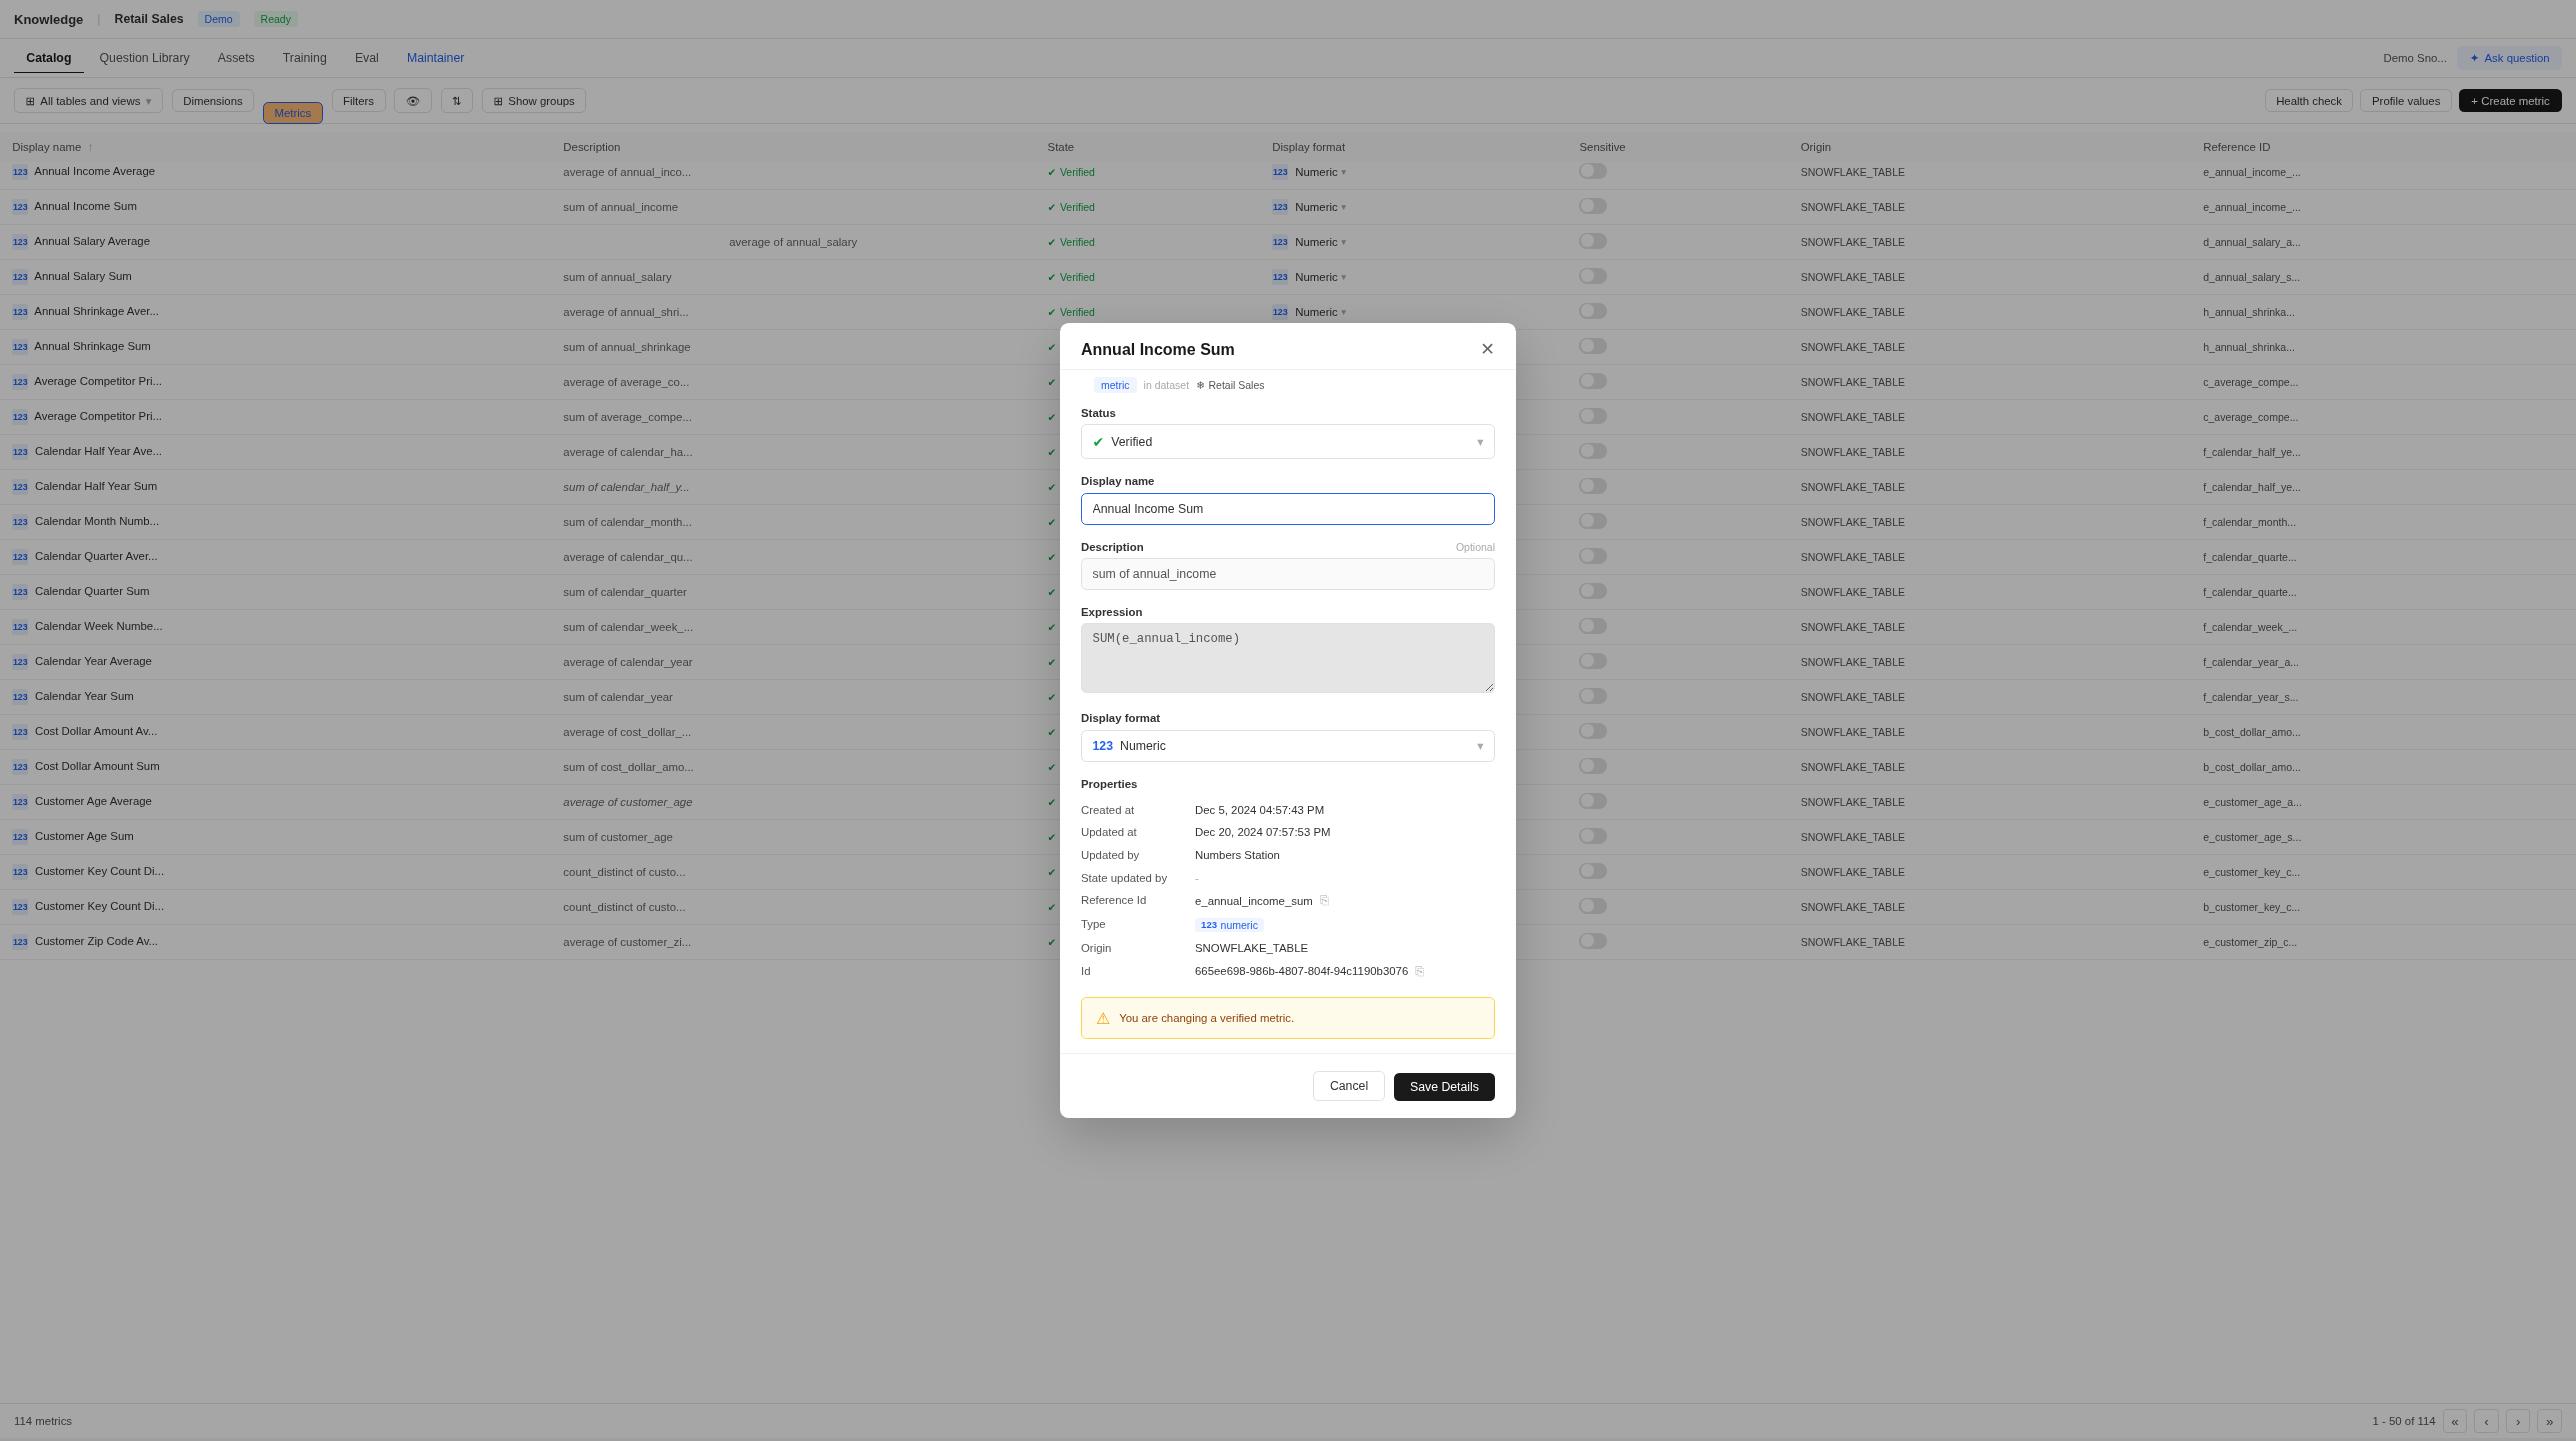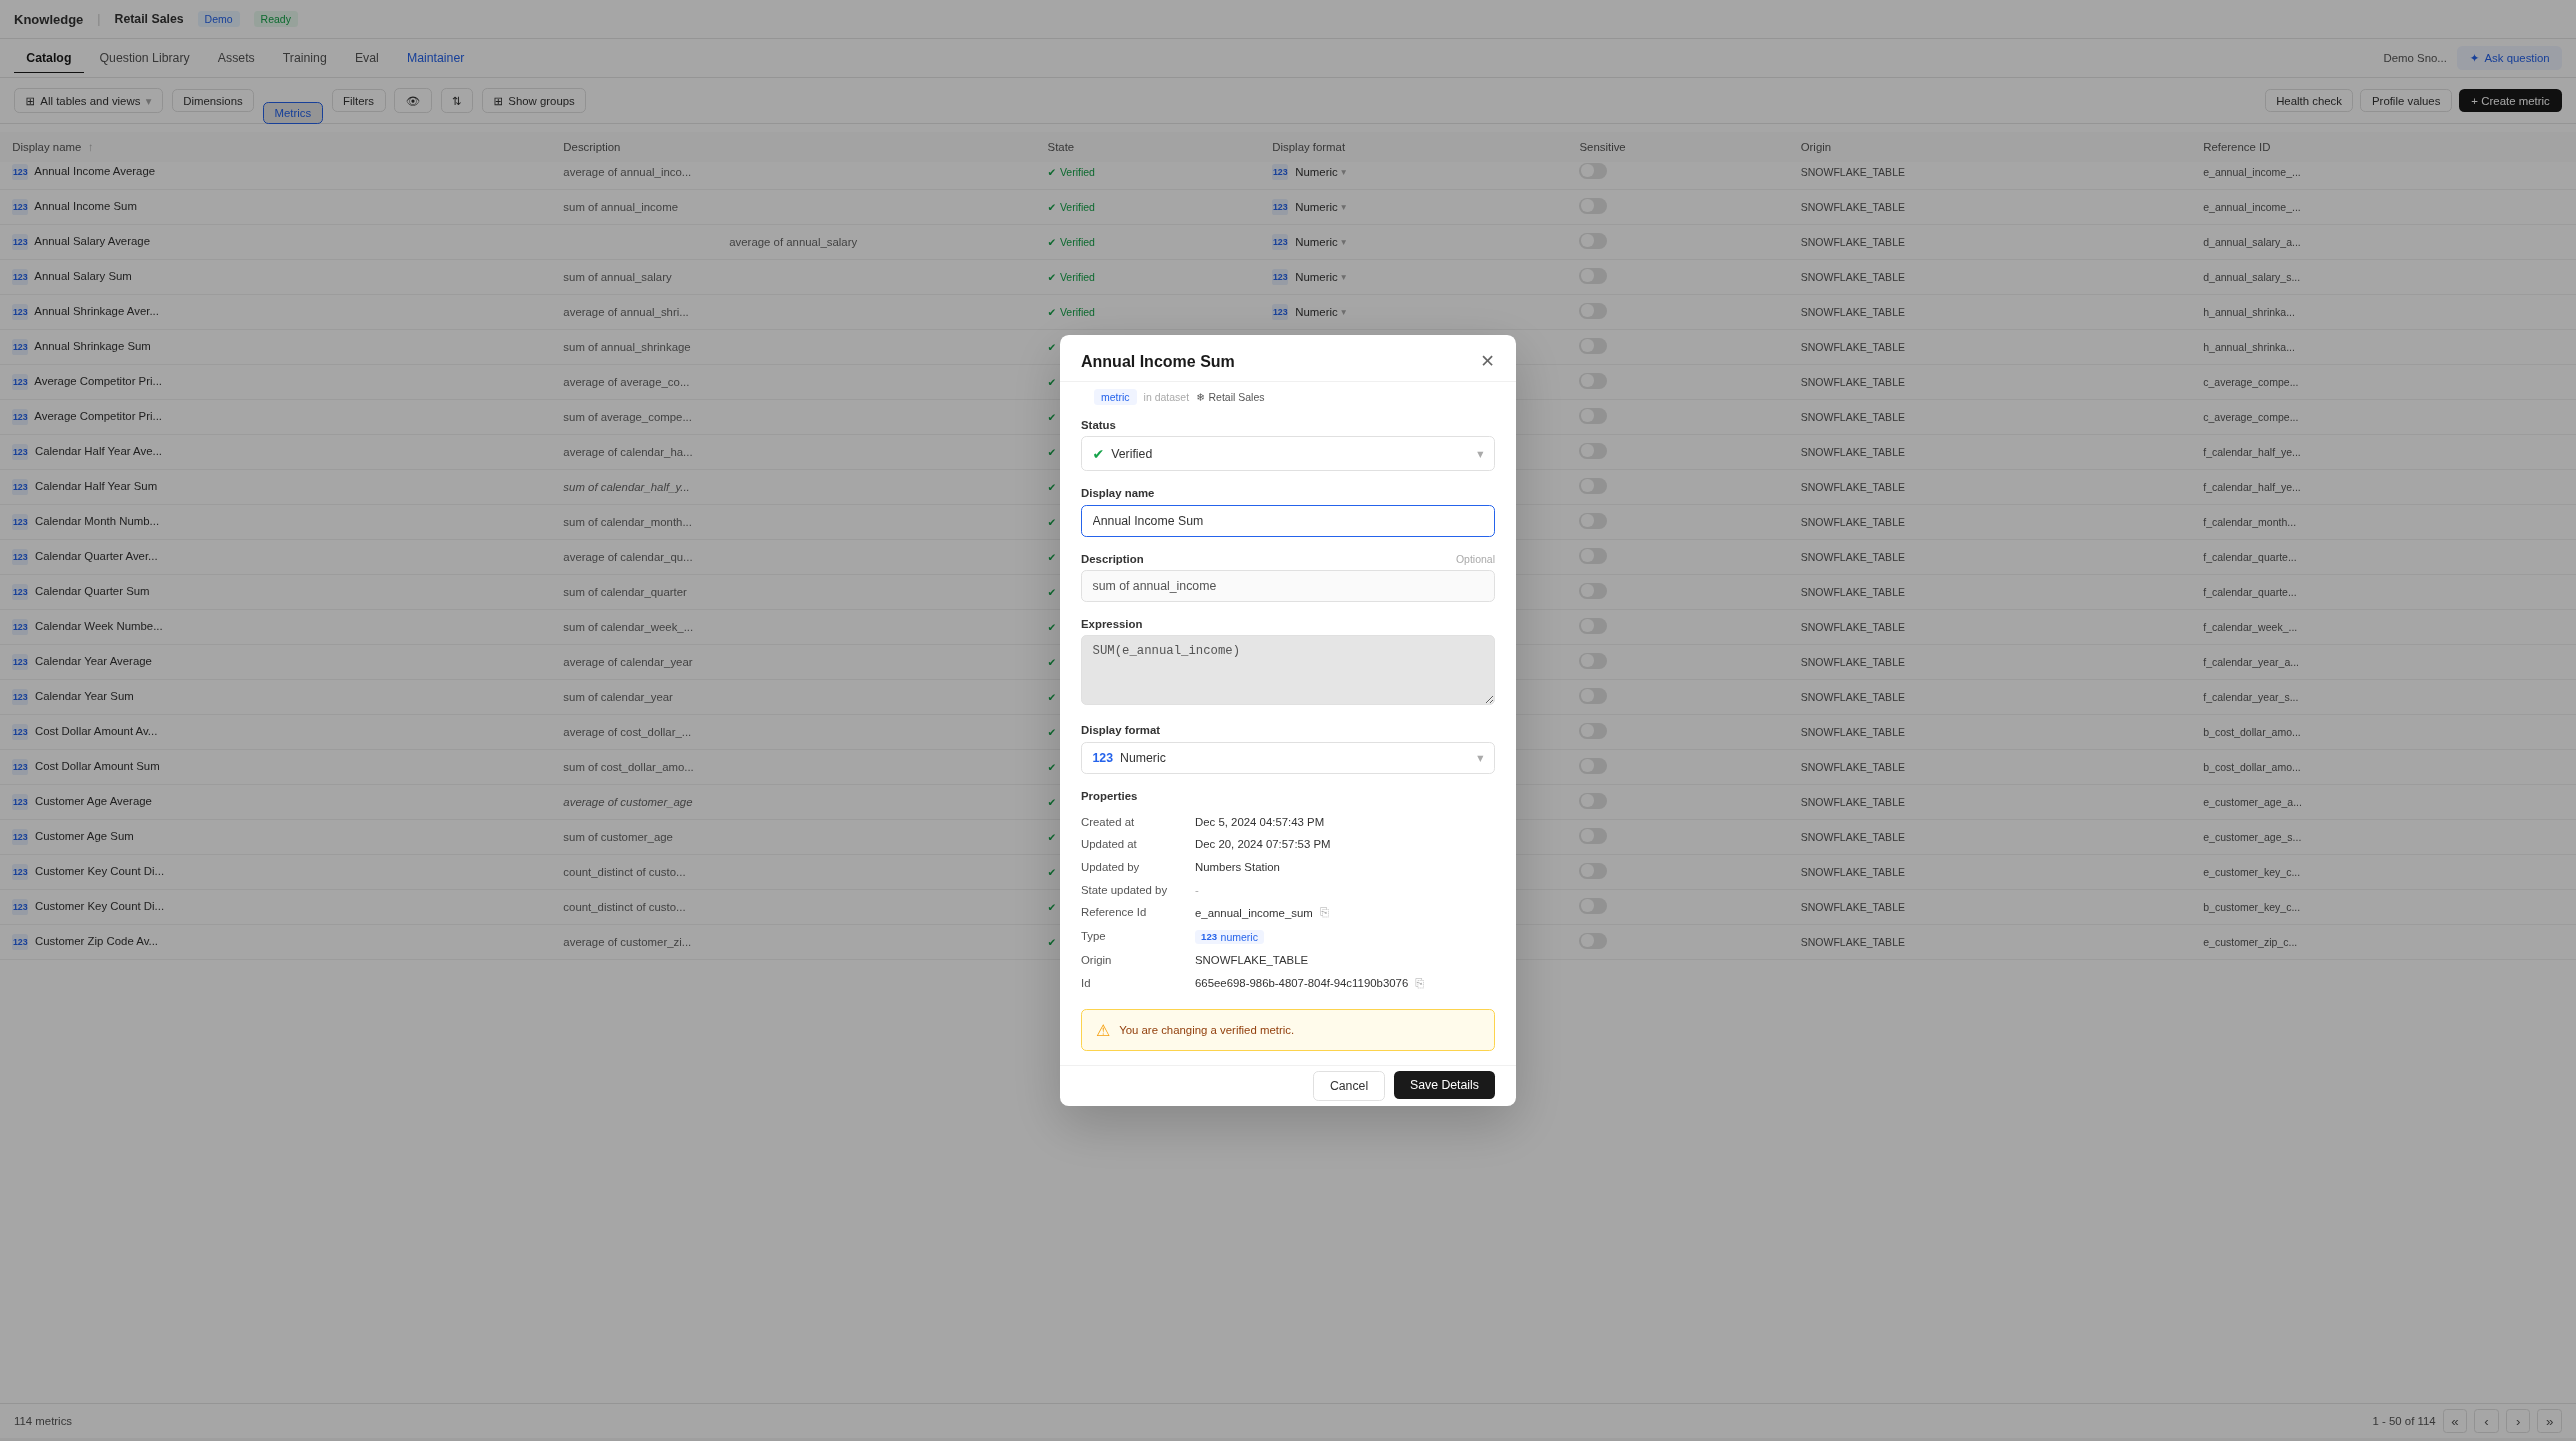--- a/index.html
+++ b/index.html
@@ -15,21 +15,21 @@
     .tab-bar { display: flex; align-items: center; height: 39px; background: #fff; border-bottom: 0.9px solid #e5e5e5; padding: 0 14px; gap: 3.5px; }
     .tab { padding: 7px 12.3px; font-size: 12.3px; color: #555; cursor: pointer; border-bottom: 1.8px solid transparent; }
     .tab.active { color: #1a1a1a; border-bottom: 1.8px solid #1a1a1a; font-weight: 600; }
     .tab.maintainer { color: #2563eb; }
     .tab-spacer { flex: 1; }
     .ask-btn { display: flex; align-items: center; gap: 5.3px; background: #f0f4ff; color: #2563eb; border: none; border-radius: 5.3px; padding: 5.3px 12.3px; font-size: 11.4px; cursor: pointer; font-weight: 500; }
 
     
     .toolbar { display: flex; align-items: center; height: 46px; background: #fff; border-bottom: 0.9px solid #e5e5e5; padding: 0 14px; gap: 8.8px; }
     .toolbar-btn { display: flex; align-items: center; gap: 5.3px; background: none; border: 0.9px solid #e0e0e0; border-radius: 5.3px; padding: 4.4px 10.5px; font-size: 11.4px; cursor: pointer; color: #333; }
-    .toolbar-btn.active { background: #e5e5e5; border-color: #2563eb; color: #2563eb; margin-top: 25px; }
+    .toolbar-btn.active { background: #fdba74; border-color: #2563eb; color: #2563eb; margin-top: 25px; }
     .toolbar-sep { flex: 1; }
     .toolbar-right { display: flex; gap: 7px; align-items: center; }
     .health-btn { background: none; border: 0.9px solid #e0e0e0; border-radius: 5.3px; padding: 4.4px 10.5px; font-size: 11.4px; cursor: pointer; color: #333; }
     .profile-btn { background: none; border: 0.9px solid #e0e0e0; border-radius: 5.3px; padding: 4.4px 10.5px; font-size: 11.4px; cursor: pointer; color: #333; }
     .create-btn { display: flex; align-items: center; gap: 3.5px; background: #1a1a1a; color: #fff; border: none; border-radius: 5.3px; padding: 5.3px 12.3px; font-size: 11.4px; cursor: pointer; font-weight: 500; }
 
     
     .table-container { background: #fff; overflow: auto; height: calc(100vh - 123px - 39px); }
     table { width: 100%; border-collapse: collapse; font-size: 11.4px; }
     th { background: #fafafa; border-bottom: 0.9px solid #e5e5e5; padding: 8.8px 12.3px; text-align: left; font-weight: 500; color: #555; white-space: nowrap; position: sticky; top: 8px; z-index: 1; }
@@ -83,21 +83,21 @@
     .prop-val { color: #333; display: flex; align-items: center; gap: 5.3px; }
     .prop-dash { color: #aaa; }
     .copy-btn { background: none; border: none; cursor: pointer; color: #aaa; font-size: 11.4px; padding: 0 1.8px; }
     .type-badge { display: inline-flex; align-items: center; gap: 3.5px; background: #f0f4ff; color: #2563eb; border-radius: 3.5px; padding: 0.9px 6.1px; font-size: 10.5px; }
 
     
     .warning-banner { display: flex; align-items: center; gap: 8.8px; background: #fffbeb; border: 0.9px solid #fcd34d; border-radius: 5.3px; padding: 10.5px 14px; margin-top: 14px; font-size: 11.4px; color: #92400e; }
     .warning-icon { color: #f59e0b; font-size: 16px; }
 
     
-    .modal-footer { display: flex; align-items: flex-start; justify-content: flex-end; gap: 8.8px; padding: 5px 21px; border-top: 0.9px solid #f0f0f0; }
+    .modal-footer { display: flex; align-items: flex-end; justify-content: flex-end; gap: 8.8px; padding: 17px 21px; border-top: 0.9px solid #f0f0f0; }
     .btn-cancel { background: none; border: 0.9px solid #e0e0e0; border-radius: 5.3px; padding: 7px 16px; font-size: 12.3px; cursor: pointer; color: #333; }
     .btn-save { background: #1a1a1a; color: #fff; border: none; border-radius: 5.3px; padding: 7px 16px; font-size: 12.3px; cursor: pointer; font-weight: 500; }
   </style>
 </head>
 <body>
 
 <div class="top-nav">
   <span class="brand">Knowledge</span>
   <span class="nav-sep">|</span>
   <span class="dataset-name">Retail Sales</span>

